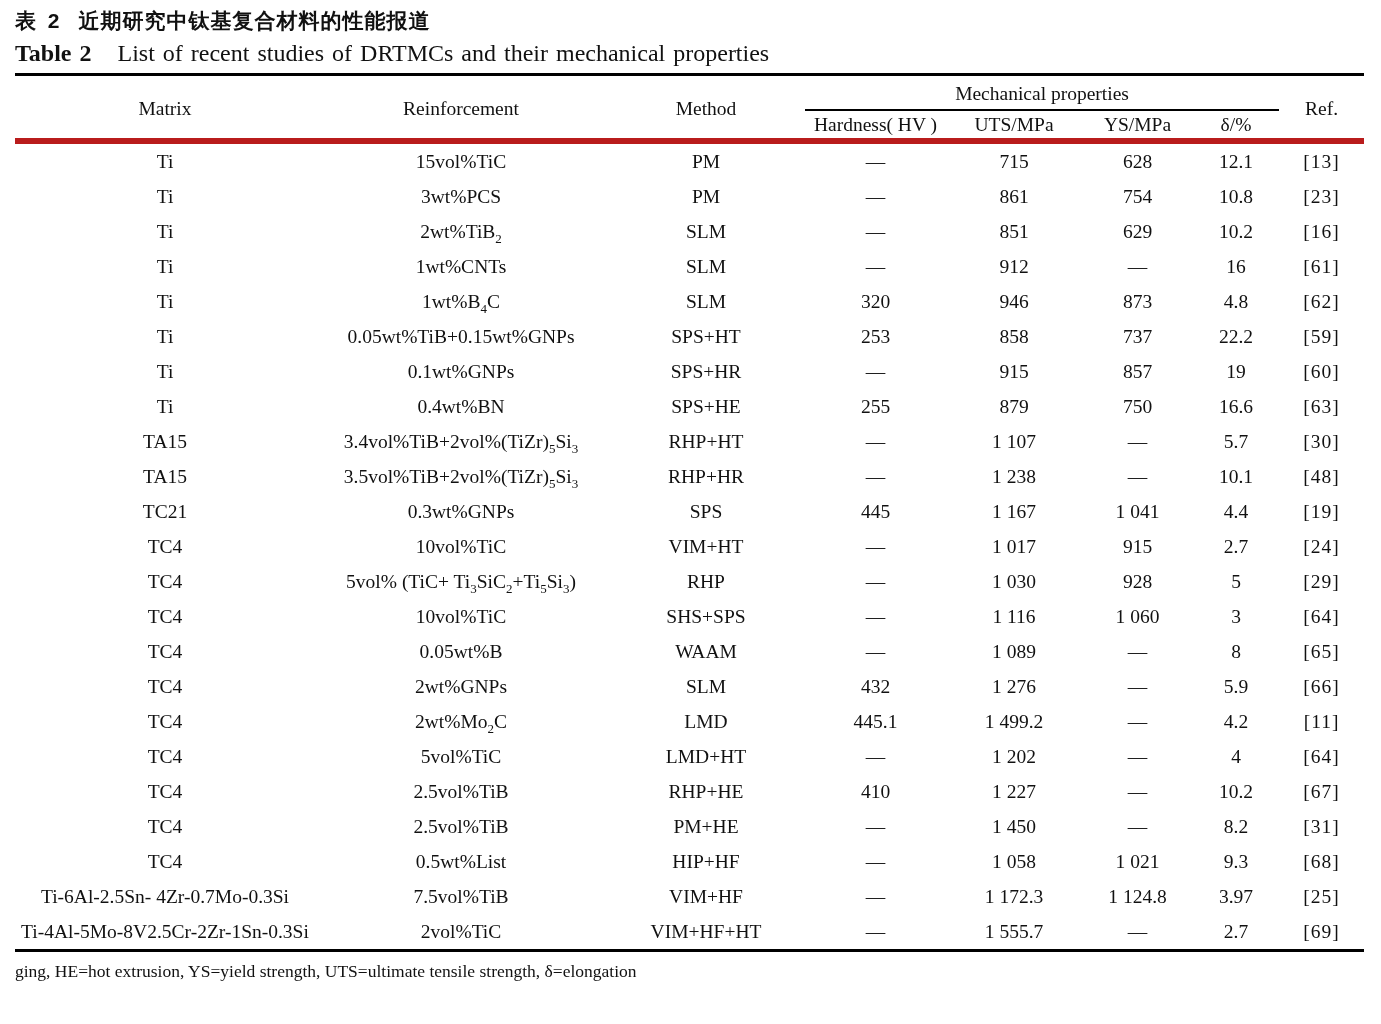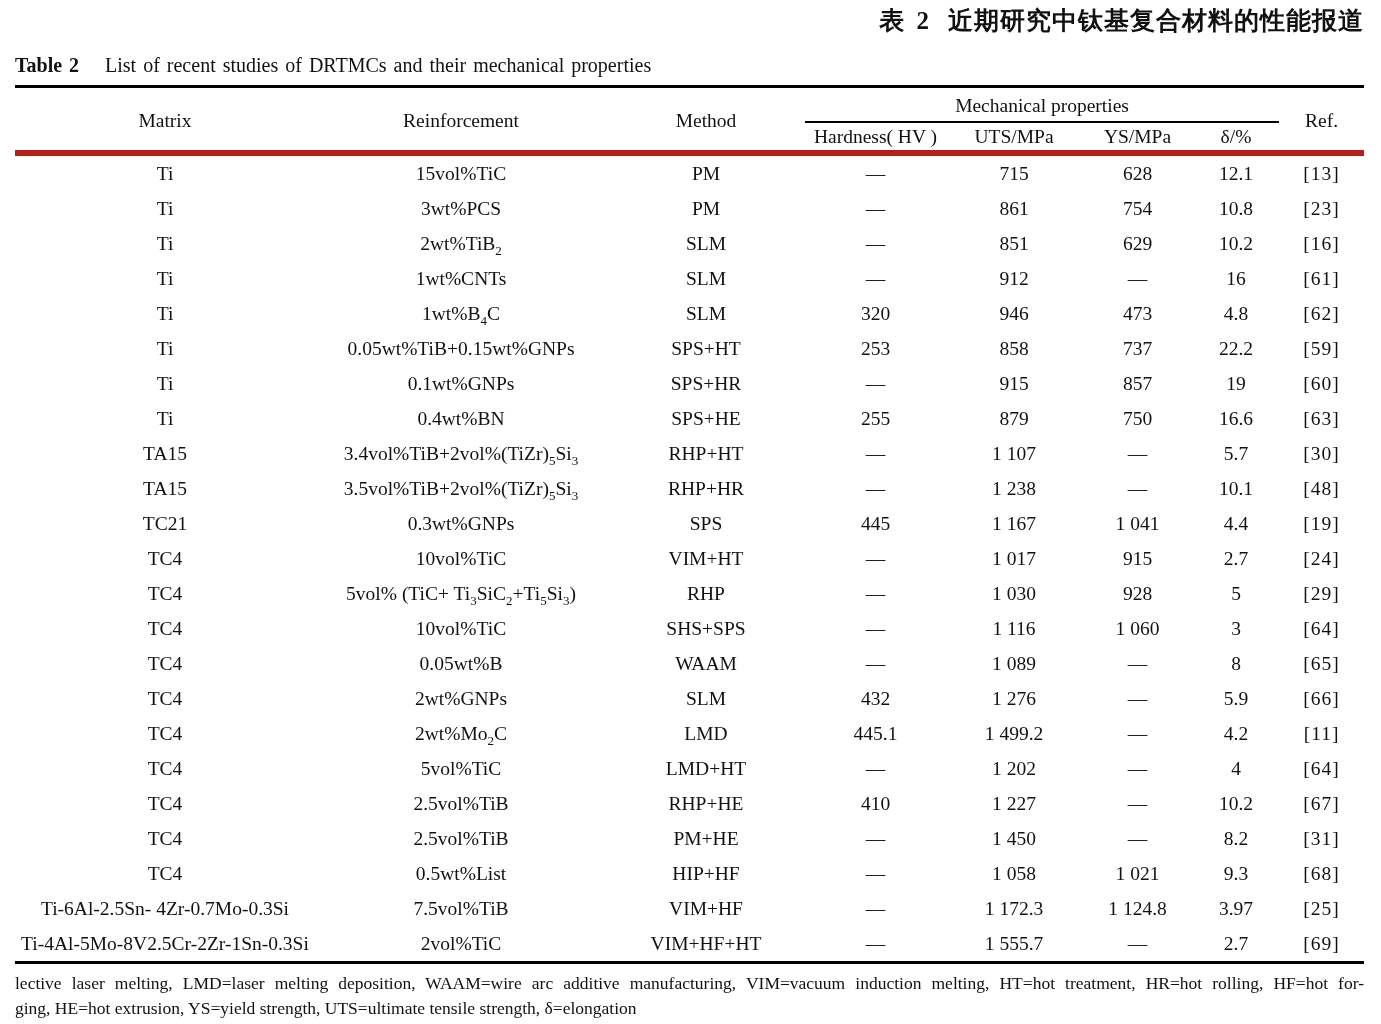--- a/index.html
+++ b/index.html
@@ -12,32 +12,31 @@
     width: 1381px;
     height: 1024px;
     font-family: "Liberation Serif", "DejaVu Serif", serif;
     overflow: hidden;
   }
   .page {
     padding: 6px 17px 0 15px;
   }
   
   .title-zh {
-    font-family: Liberation Serif, serif;
+    font-family: Liberation Sans, sans-serif;
     font-weight: 700;
-    font-size: 25px;
+    font-size: 21px;
     line-height: 30px;
     letter-spacing: 1px;
-    text-align: right;
   }
   .title-zh .t-label { margin-right: 16px; letter-spacing: 3px; }
   .title-en {
-    font-size: 20px;
+    font-size: 24px;
     line-height: 26px;
-    margin-top: 16px;
+    margin-top: 4px;
     word-spacing: 2px;
   }
   .title-en .t-label { font-weight: 700; margin-right: 26px; }
 
   
   table.main {
     border-collapse: collapse;
     table-layout: fixed;
     width: 1349px;
     margin-top: 7px;
@@ -173,21 +172,21 @@
           <td data-name="cell-ys">—</td>
           <td data-name="cell-delta">16</td>
           <td data-name="cell-ref">[61]</td>
         </tr>
         <tr data-name="table-row">
           <td data-name="cell-matrix">Ti</td>
           <td data-name="cell-reinforcement">1wt%B<sub>4</sub>C</td>
           <td data-name="cell-method">SLM</td>
           <td data-name="cell-hardness">320</td>
           <td data-name="cell-uts">946</td>
-          <td data-name="cell-ys">473</td>
+          <td data-name="cell-ys">873</td>
           <td data-name="cell-delta">4.8</td>
           <td data-name="cell-ref">[62]</td>
         </tr>
         <tr data-name="table-row">
           <td data-name="cell-matrix">Ti</td>
           <td data-name="cell-reinforcement">0.05wt%TiB+0.15wt%GNPs</td>
           <td data-name="cell-method">SPS+HT</td>
           <td data-name="cell-hardness">253</td>
           <td data-name="cell-uts">858</td>
           <td data-name="cell-ys">737</td>
@@ -361,17 +360,16 @@
           <td data-name="cell-hardness">—</td>
           <td data-name="cell-uts">1 555.7</td>
           <td data-name="cell-ys">—</td>
           <td data-name="cell-delta">2.7</td>
           <td data-name="cell-ref">[69]</td>
         </tr>
       </tbody>
   </table>
 
   <div class="note" data-name="table-note">
-    <div class="note-line" data-name="note-line-2">lective laser melting, LMD=laser melting deposition, WAAM=wire arc additive manufacturing, VIM=vacuum induction melting, HT=hot treatment, HR=hot rolling, HF=hot for-</div>
     <div class="note-line last" data-name="note-line-3">ging, HE=hot extrusion, YS=yield strength, UTS=ultimate tensile strength, δ=elongation</div>
   </div>
 
 </div>
 
 </body></html>

